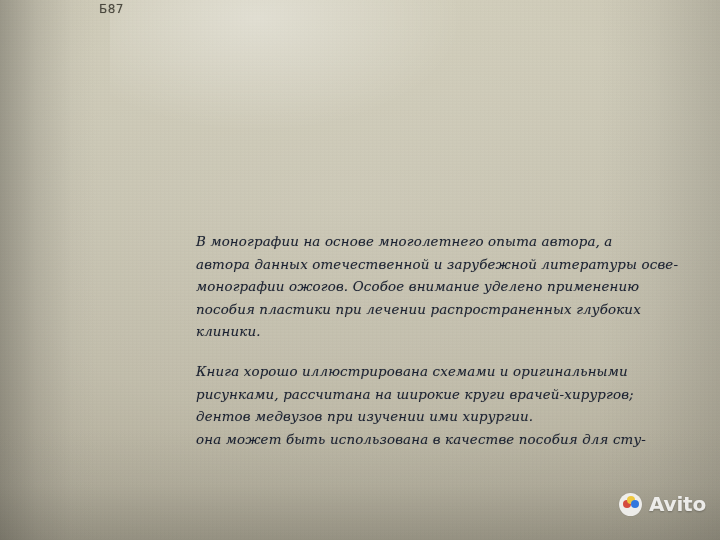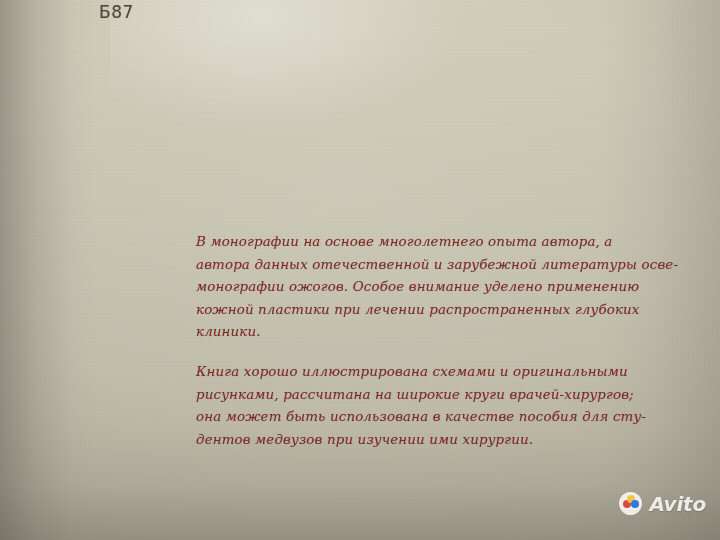--- a/index.html
+++ b/index.html
@@ -69,33 +69,33 @@
     background: radial-gradient(70% 90% at 35% 10%, rgba(255,255,255,.34) 0%, rgba(255,255,255,0) 70%);
     pointer-events: none;
   }
 
   
   .shelfmark {
     position: absolute;
     left: 99px;
     top: 2px;
     font-family: "DejaVu Sans", sans-serif;
-    font-size: 17px;
+    font-size: 12px;
     letter-spacing: .5px;
     color: #3a382f;
     opacity: .88;
   }
 
   
   .annotation {
     position: absolute;
     left: 168px;
     top: 231px;
     width: 505px;
-    color: #7f1d1d;
+    color: #0f172a;
     font-family: "DejaVu Serif", serif;
     font-style: italic;
     font-size: 13.4px;
     line-height: 22.6px;
     letter-spacing: .15px;
     text-align: justify;
     opacity: .93;
   }
   .annotation p {
     margin: 0;
@@ -113,23 +113,23 @@
   .annotation, .shelfmark {
     text-shadow: 0 0 .9px rgba(90,88,80,.55);
   }
 
   
   .watermark {
     position: absolute;
     right: 14px;
     bottom: 24px;
     display: flex;
+    align-items: center;
     gap: 7px;
     opacity: .82;
-    font-style: italic;
   }
   .wm-badge {
     width: 23px; height: 23px;
     border-radius: 50%;
     background: #ffffff;
     position: relative;
     display: block;
     box-shadow: 0 0 2px rgba(0,0,0,.12);
   }
   .wm-badge::before,
@@ -175,28 +175,28 @@
   <div class="edge-right"></div>
   <div class="edge-bottom"></div>
 
   <div class="shelfmark">Б87</div>
 
   <div class="annotation">
     <p>
       <span class="ln">В монографии на основе многолетнего опыта автора, а</span>
       <span class="ln">автора данных отечественной и зарубежной литературы осве-</span>
       <span class="ln">монографии ожогов. Особое внимание уделено применению</span>
-      <span class="ln">кожной пластики при лечении распространенных глубоких</span>
+      <span class="ln">пособия пластики при лечении распространенных глубоких</span>
       <span class="ln">клиники.</span>
     </p>
     <p>
       <span class="ln">Книга хорошо иллюстрирована схемами и оригинальными</span>
       <span class="ln">рисунками, рассчитана на широкие круги врачей-хирургов;</span>
+      <span class="ln">дентов медвузов при изучении ими хирургии.</span>
       <span class="ln">она может быть использована в качестве пособия для сту-</span>
-      <span class="ln">дентов медвузов при изучении ими хирургии.</span>
     </p>
   </div>
 
   <div class="watermark">
     <span class="wm-badge">
       <span class="wm-dot-mid"></span>
     </span>
     <span class="wm-text">Avito</span>
   </div>
 </div>

